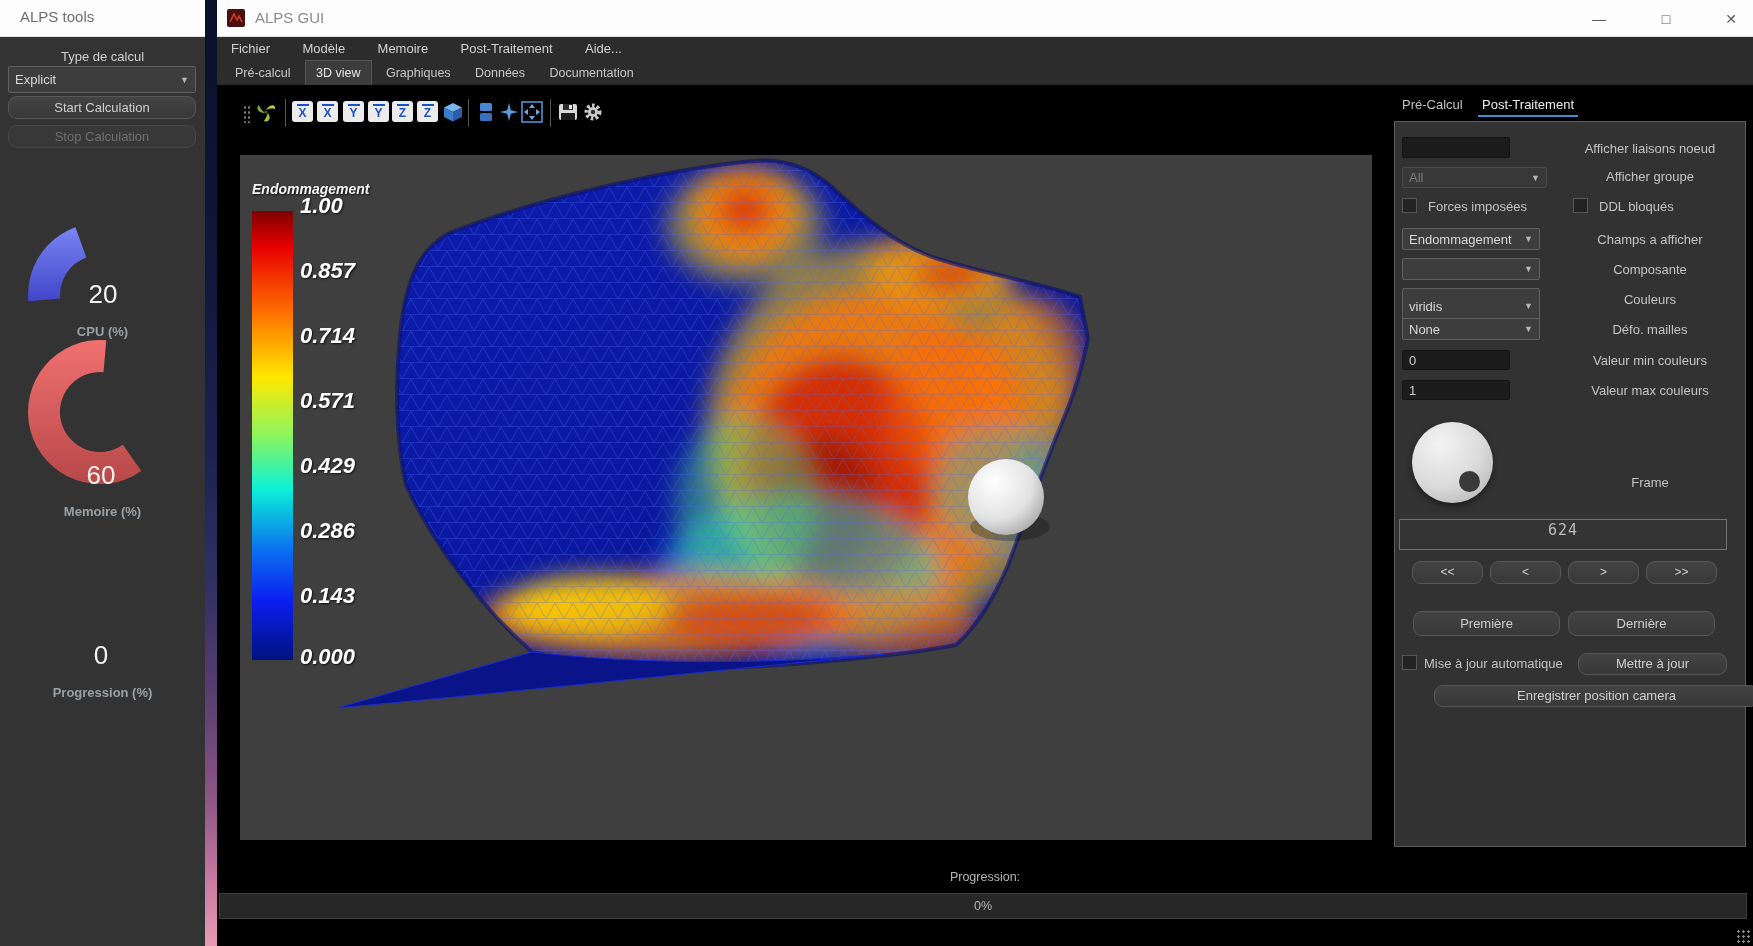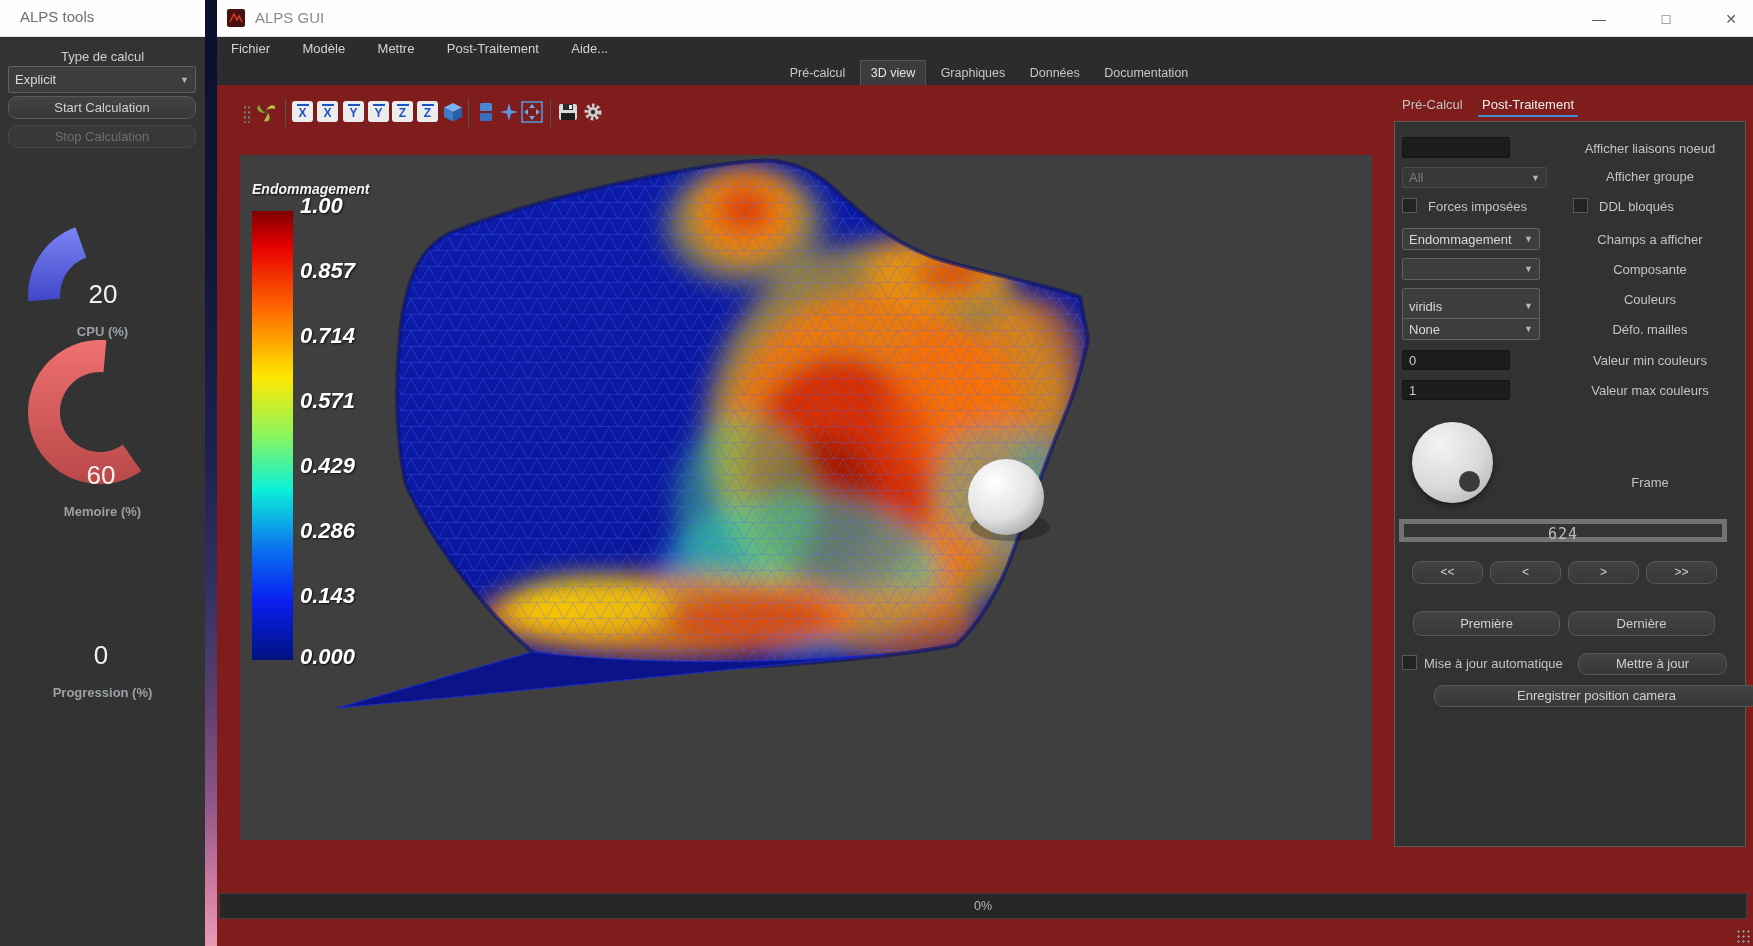--- a/index.html
+++ b/index.html
@@ -30,29 +30,29 @@
   #start-btn { position:absolute; left:8px; top:59px; width:188px; height:23px; line-height:21px; }
   #stop-btn  { position:absolute; left:8px; top:88px; width:188px; height:23px; line-height:21px; }
   .gauge-num { position:absolute; width:90px; text-align:center; color:#f2f2f2; font-size:26px; }
   .gauge-label { position:absolute; width:205px; text-align:center; color:#9aa0a4; font-size:13px; font-weight:bold; }
 
   
   #wall-strip { position:absolute; left:205px; top:0; width:12px; height:946px;
     background:linear-gradient(#0b0f2c 0%, #0f1638 25%, #1c2250 48%, #323063 62%, #5a3f70 74%, #8f5787 85%, #cf7da4 94%, #e89ab4 100%); }
 
   
-  #main-window { position:absolute; left:217px; top:0; width:1536px; height:946px; background:#7f1d1d; }
+  #main-window { position:absolute; left:217px; top:0; width:1536px; height:946px; background:#000000; }
   #main-window .titlebar { left:0; width:1536px; }
   #mw-icon { position:absolute; left:10px; top:9px; width:18px; height:18px; background:#4a0f0f; border-radius:2px; }
   #mw-title { position:absolute; left:38px; top:9px; font-size:15px; color:#8b8b8b; }
   .win-ctrl { position:absolute; top:6px; width:34px; height:26px; text-align:center; line-height:26px;
               color:#5a5a5a; font-size:14px; cursor:default; }
   #menubar { position:absolute; left:0; top:37px; width:1536px; height:23px; background:#2c2c2c; }
   .menu-item { display:inline-block; padding:0 14px; line-height:23px; color:#d2d2d2; font-size:13px; }
-  #tabbar { position:absolute; left:0; top:60px; width:1536px; height:25px; background:#2c2c2c; border-bottom:1px solid #262626;text-align:center; }
+  #tabbar { position:absolute; left:0; top:60px; width:1536px; height:25px; background:#2c2c2c; border-bottom:1px solid #262626; }
   .tab-item { display:inline-block; padding:0 10px; line-height:24px; color:#c7c7c7; font-size:12.5px; }
   .tab-item.active { background:#3c3c3c; border:1px solid #555; border-bottom:none; color:#e5e5e5; }
 
   
   #toolbar { position:absolute; left:23px; top:97px; width:420px; height:34px; }
   .tb-sep { position:absolute; top:2px; width:1px; height:28px; background:#555; }
   .tb-handle { position:absolute; left:3px; top:8px; width:7px; height:18px;
      background-image:radial-gradient(circle, #777 1px, transparent 1.4px);
      background-size:4px 5px; }
   .tb-icon { position:absolute; top:2px; width:24px; height:26px; display:flex; align-items:center; justify-content:center; }
@@ -66,21 +66,21 @@
   #colorbar-title { position:absolute; left:12px; top:26px; color:#f5f5f5; font-size:14px; font-style:italic; font-weight:bold; text-shadow:1px 1px 2px #111; }
   #colorbar { position:absolute; left:12px; top:56px; width:41px; height:449px;
      background:linear-gradient(#7f0000 0%, #e80000 8%, #ff6a00 22%, #ffe800 37%, #8cf55e 50%, #0cf0d8 62%, #0b6cf0 76%, #0b1ef0 87%, #00127f 100%); }
   .cb-tick { position:absolute; left:60px; width:110px; color:#ffffff; font-size:22px; font-style:italic; font-weight:bold; text-shadow:1px 1px 2px #111; }
 
   
   #right-panel { position:absolute; left:1173px; top:95px; width:360px; height:760px; }
   .rp-tab { position:absolute; top:0; height:22px; line-height:20px; font-size:13px; color:#c2c2c2; padding:0 4px; }
   .rp-tab.active { color:#ececec; border-bottom:2px solid #3f8cce; }
   #rp-box { position:absolute; left:4px; top:26px; width:352px; height:726px; border:1px solid #5c5c5c; background:#323232; }
-  #lcd { position:absolute; left:9px; top:424px; width:328px; height:23px; border:5px solid #737373; background:#343434;
+  #lcd { position:absolute; left:9px; top:424px; width:328px; height:31px; border:1px solid #737373; background:#343434;
          text-align:center; font-family:"DejaVu Sans Mono", monospace; font-size:15px; color:#bdbdbd; line-height:21px; letter-spacing:1px; }
   .navbtn { position:absolute; top:466px; width:71px; height:23px; line-height:21px; font-size:12px; }
   .bigbtn { position:absolute; top:516px; width:147px; height:25px; line-height:23px; }
   #knob { position:absolute; left:22px; top:327px; width:81px; height:81px; border-radius:50%;
       background:radial-gradient(circle at 35% 28%, #f4f4f4, #d9d9d9 55%, #b9b9b9 85%, #a8a8a8 100%);
       box-shadow:0 3px 6px rgba(0,0,0,.45); }
   #knob-dot { position:absolute; left:58%; top:60%; width:21px; height:21px; border-radius:50%; background:#3a3a3a; }
   .rp-check-label { color:#c3c3c3; font-size:13px;text-align:center; }
 
   
@@ -140,21 +140,21 @@
     </div>
     <span id="mw-title">ALPS GUI</span>
     <div class="win-ctrl" style="left:1365px;">—</div>
     <div class="win-ctrl" style="left:1432px;">□</div>
     <div class="win-ctrl" style="left:1497px;">✕</div>
   </div>
 
   <div id="menubar">
     <span class="menu-item">Fichier</span>
     <span class="menu-item">Modèle</span>
-    <span class="menu-item">Mettre</span>
+    <span class="menu-item">Memoire</span>
     <span class="menu-item">Post-Traitement</span>
     <span class="menu-item">Aide...</span>
   </div>
 
   <div id="tabbar">
     <span class="tab-item" style="margin-left:8px;">Pré-calcul</span>
     <span class="tab-item active">3D view</span>
     <span class="tab-item">Graphiques</span>
     <span class="tab-item">Données</span>
     <span class="tab-item">Documentation</span>
@@ -376,15 +376,16 @@
     <div class="dark-btn bigbtn" style="left:23px;">Première</div>
     <div class="dark-btn bigbtn" style="left:178px;">Dernière</div>
 
     <span class="checkbox" style="position:absolute; left:12px; top:560px;"></span>
     <span class="rp-check-label" style="position:absolute; left:34px; top:561px;">Mise à jour automatique</span>
     <div class="dark-btn" style="position:absolute; left:188px; top:558px; width:149px; height:22px; line-height:20px;">Mettre à jour</div>
 
     <div class="dark-btn" style="position:absolute; left:12px; top:590px; width:325px; height:22px; line-height:20px;margin-left:32px;">Enregistrer position camera</div>
   </div>
 
+  <div id="status-label">Progression:</div>
   <div id="progressbar">0%</div>
   <div id="resize-grip"></div>
 </div>
 
 </body></html>

